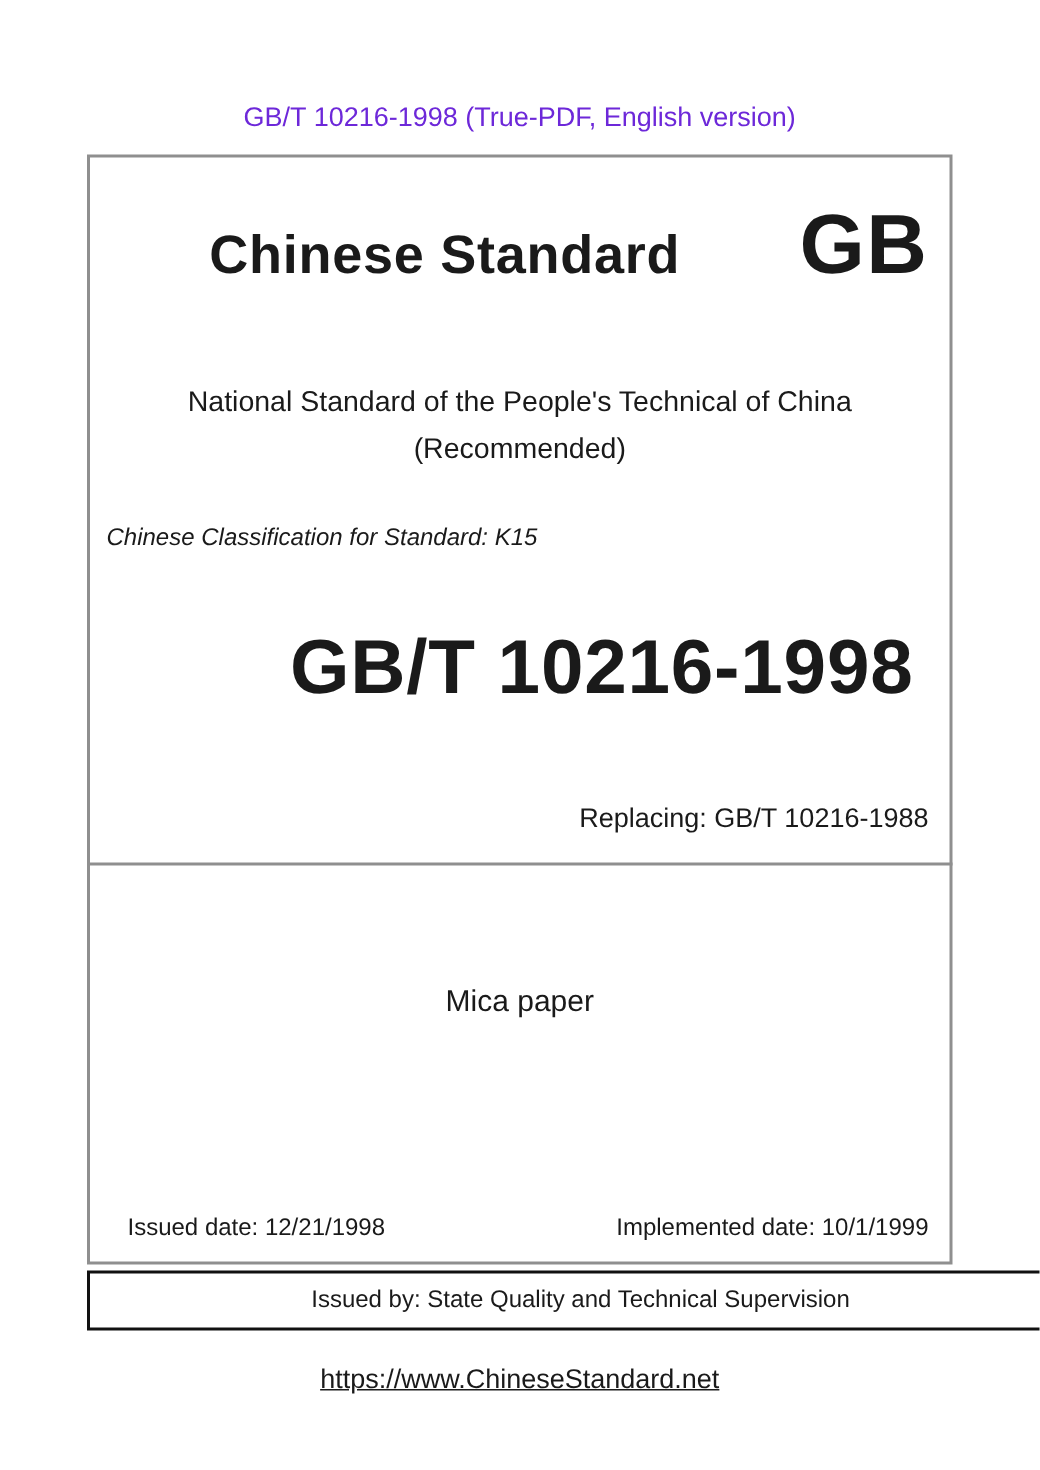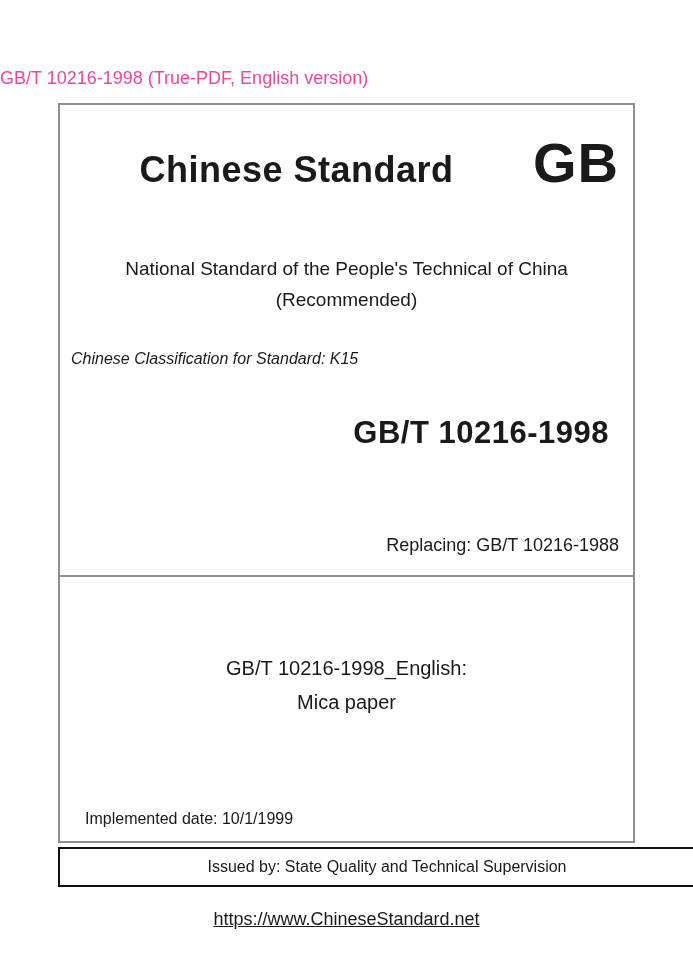--- a/index.html
+++ b/index.html
@@ -9,22 +9,23 @@
     font-family: "Liberation Sans", "DejaVu Sans", sans-serif;
     color: #1a1a1a;
     position: relative;
     overflow: hidden;
   }
   .page { position: absolute; inset: 0; }
 
   .doc-header {
     position: absolute;
     top: 68px; left: 0; width: 100%;
+    text-align: center;
     font-size: 18px;
-    color: #ec4899;
+    color: #6d28d9;
   }
 
   .main-box {
     position: absolute;
     left: 58px; top: 103px;
     width: 577px; height: 740px;
     border: 2px solid #8f8f8f;
   }
 
   .title-row {
@@ -58,21 +59,21 @@
   .classification {
     position: absolute;
     top: 245px; left: 11px;
     font-size: 16px;
     font-style: italic;
   }
 
   .std-number {
     position: absolute;
     top: 310px; right: 24px;
-    font-size: 31px;
+    font-size: 51px;
     font-weight: bold;
     letter-spacing: 0.5px;
   }
 
   .replacing {
     position: absolute;
     top: 430px; right: 14px;
     font-size: 18px;
   }
 
@@ -143,25 +144,25 @@
 
     <div class="classification">Chinese Classification for Standard: K15</div>
 
     <div class="std-number">GB/T 10216-1998</div>
 
     <div class="replacing">Replacing: GB/T 10216-1988</div>
 
     <div class="divider"></div>
 
     <div class="english-title">
-      <div>GB/T 10216-1998_English:</div>
       <div>Mica paper</div>
     </div>
 
     <div class="dates-row">
+      <div>Issued date: 12/21/1998</div>
       <div>Implemented date: 10/1/1999</div>
     </div>
 
   </div>
 
   <div class="issued-by-box">
     <div>Issued by: State Quality and Technical Supervision</div>
   </div>
 
   <div class="footer-link-wrap">

